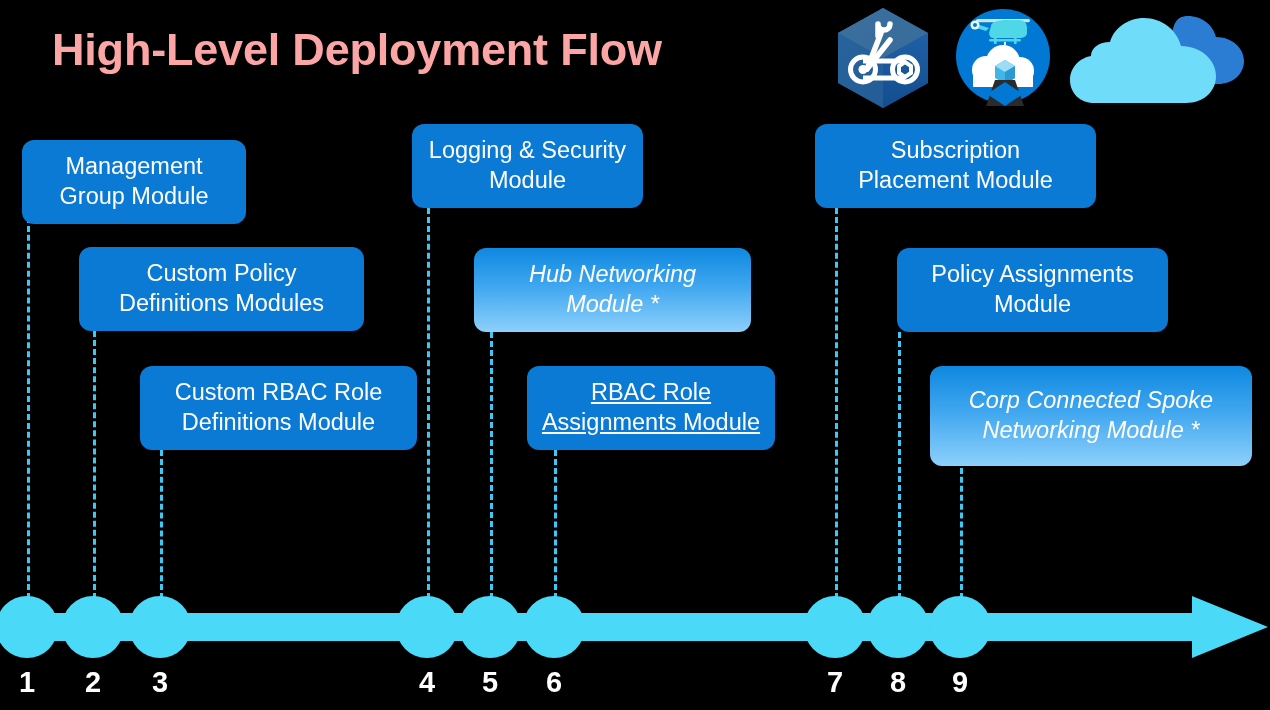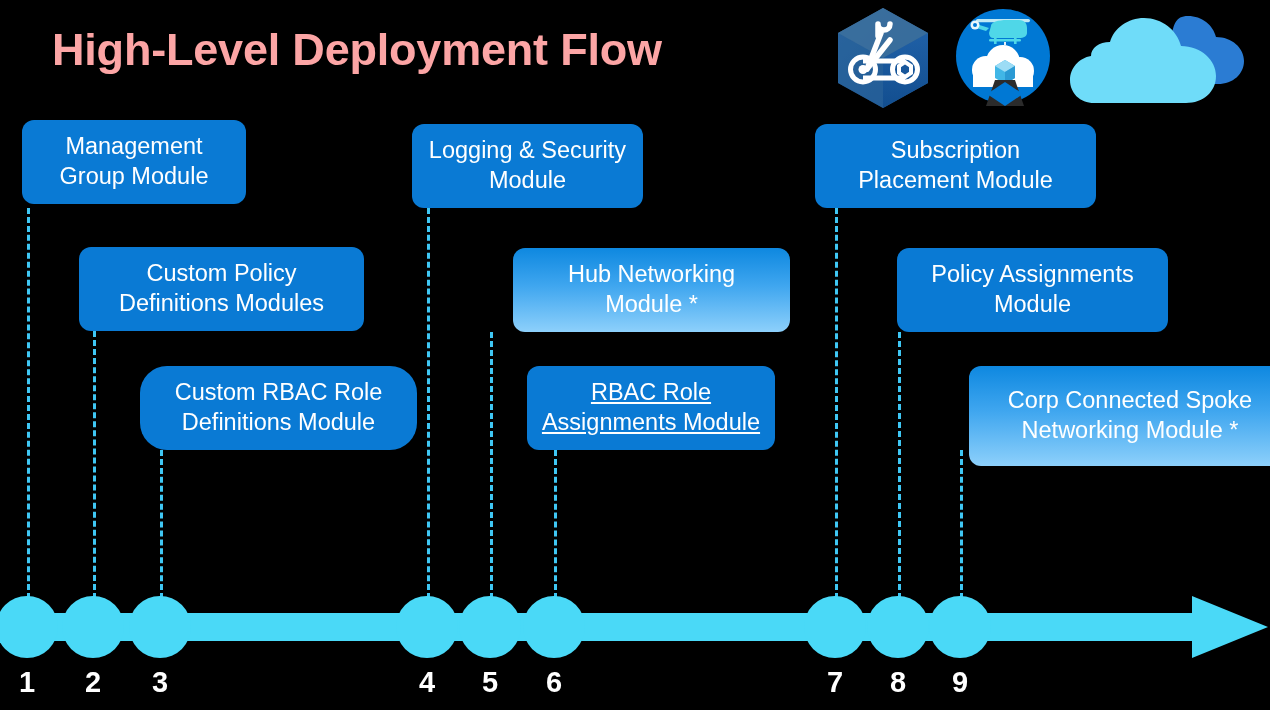--- a/index.html
+++ b/index.html
@@ -48,21 +48,21 @@
     color: #ffffff;
     font-size: 23.5px;
     line-height: 1.27;
     padding: 6px 12px;
   }
   .module-box.solid {
     background: #0a7ad4;
   }
   .module-box.gradient {
     background: linear-gradient(to bottom, #0e88e0 0%, #3fa6ef 45%, #8dd0fb 100%);
-    margin-left: 39px;
+    font-style: italic;
   }
   .module-box .label {
     width: 100%;
     white-space: pre-line;
   }
 
   
   .connector {
     position: absolute;
     width: 0;
@@ -169,29 +169,29 @@
       <div class="connector" style="left: 160px; top: 450px; height: 158px;"></div>
       <div class="connector" style="left: 427px; top: 208px; height: 400px;"></div>
       <div class="connector" style="left: 490px; top: 332px; height: 276px;"></div>
       <div class="connector" style="left: 554px; top: 450px; height: 158px;"></div>
       <div class="connector" style="left: 835px; top: 208px; height: 400px;"></div>
       <div class="connector" style="left: 898px; top: 332px; height: 276px;"></div>
       <div class="connector" style="left: 960px; top: 450px; height: 158px;"></div>
     </div>
 
   <div id="boxes">
-      <div class="module-box solid" style="left: 22px; top: 120px; width: 224px; height: 84px;">
+      <div class="module-box solid" style="left: 22px; top: 140px; width: 224px; height: 84px;">
         <span class="label">Management
 Group Module</span>
       </div>
       <div class="module-box solid" style="left: 79px; top: 247px; width: 285px; height: 84px; padding-left: 12px;">
         <span class="label">Custom Policy
 Definitions Modules</span>
       </div>
-      <div class="module-box solid" style="left: 140px; top: 366px; width: 277px; height: 84px; border-radius: 27px;">
+      <div class="module-box solid" style="left: 140px; top: 366px; width: 277px; height: 84px;">
         <span class="label">Custom RBAC Role
 Definitions Module</span>
       </div>
       <div class="module-box solid" style="left: 412px; top: 124px; width: 231px; height: 84px;">
         <span class="label">Logging &amp; Security
 Module</span>
       </div>
       <div class="module-box gradient" style="left: 474px; top: 248px; width: 277px; height: 84px;">
         <span class="label">Hub Networking
 Module *</span>

